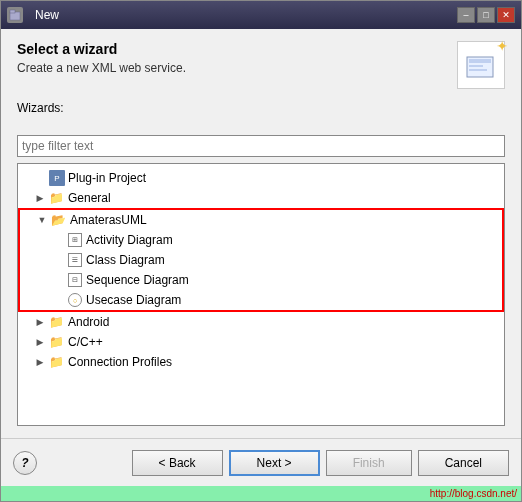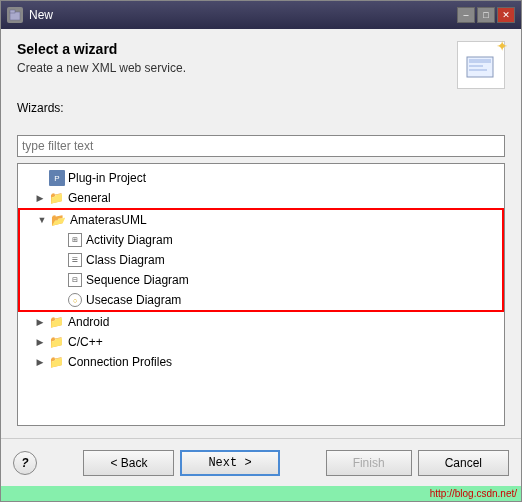--- a/index.html
+++ b/index.html
@@ -28,21 +28,21 @@
       height: 28px;
       display: flex;
       align-items: center;
       justify-content: space-between;
       padding: 0 6px;
       flex-shrink: 0;
     }
     .title-bar-left {
       display: flex;
       align-items: center;
-      gap: 6px;
+      gap: 12px;
     }
     .title-bar-icon {
       width: 16px;
       height: 16px;
       background: #888;
       border-radius: 2px;
       display: flex;
       align-items: center;
       justify-content: center;
       color: white;
@@ -213,26 +213,24 @@
       background: linear-gradient(to bottom, #f8f8f8, #e0e0e0);
       font-size: 12px;
       cursor: pointer;
       display: flex;
       align-items: center;
       justify-content: center;
       gap: 2px;
     }
     .btn.primary {
       border: 2px solid #4a8ad4;
-      font-family: Liberation Mono, monospace;
     }
     .btn.disabled {
       color: #aaa;
       cursor: not-allowed;
-      margin-left: 40px;
     }
     .help-btn {
       width: 24px;
       height: 24px;
       border: 1px solid #888;
       border-radius: 50%;
       background: linear-gradient(to bottom, #f8f8f8, #e0e0e0);
       display: flex;
       align-items: center;
       justify-content: center;

